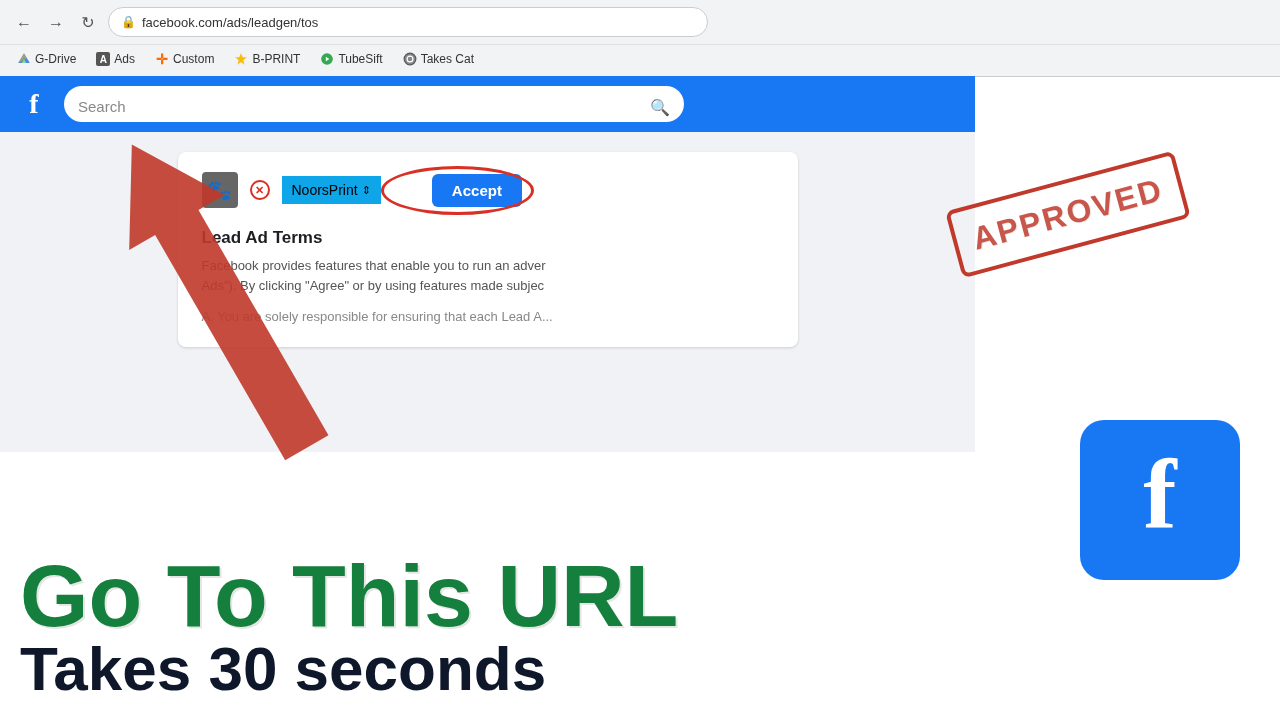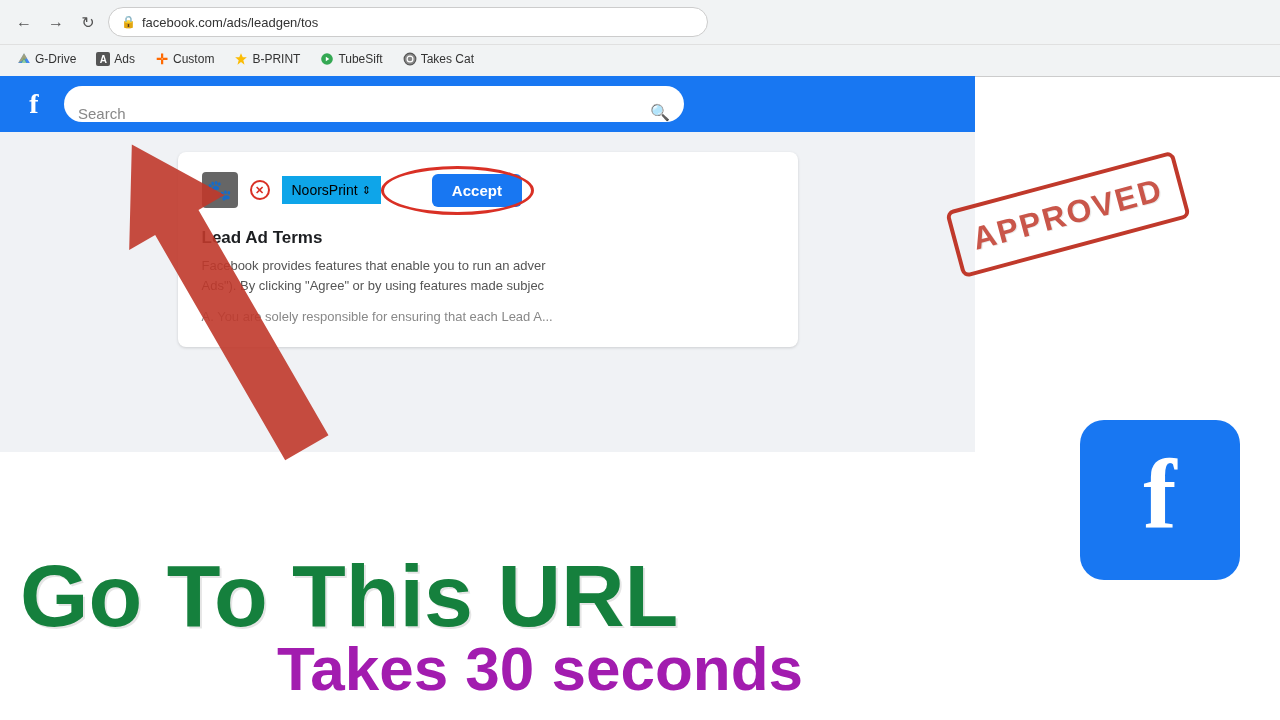--- a/index.html
+++ b/index.html
@@ -106,22 +106,22 @@
       font-weight: bold;
       font-family: Georgia, serif;
     }
 
     .fb-search-bar {
       background: #fff;
       border-radius: 20px;
       height: 36px;
       width: 620px;
       display: flex;
-      align-items: flex-end;
-      padding: 0 14px;
+      align-items: flex-start;
+      padding: 12px 14px;
       gap: 8px;
     }
 
     .fb-search-text {
       color: #888;
       font-size: 15px;
       flex: 1;
     }
 
     .fb-search-icon {
@@ -293,24 +293,23 @@
       font-weight: 900;
       color: #15803d;
       font-family: Arial Black, sans-serif;
       line-height: 0.95;
       text-shadow: 2px 2px 0 rgba(0,0,0,0.1);
     }
 
     .sub-title {
       font-size: 62px;
       font-weight: 900;
-      color: #a21caf;
+      color: #0f172a;
       font-family: Arial Black, sans-serif;
       line-height: 1;
-      text-align: center;
     }
 
     
     .bottom-bg {
       position: absolute;
       top: 456px;
       left: 0;
       right: 0;
       bottom: 0;
       background: #fff;

